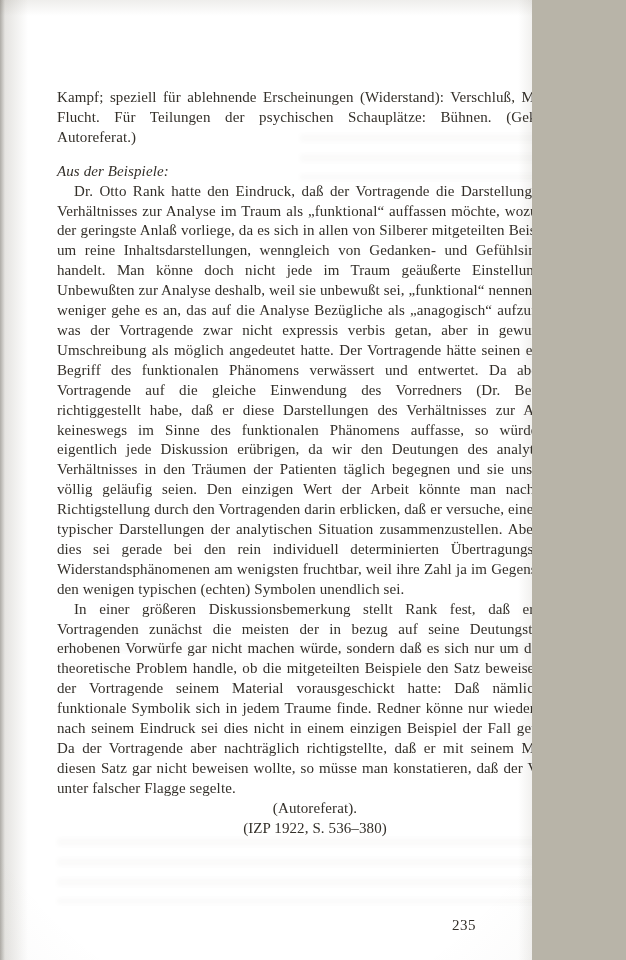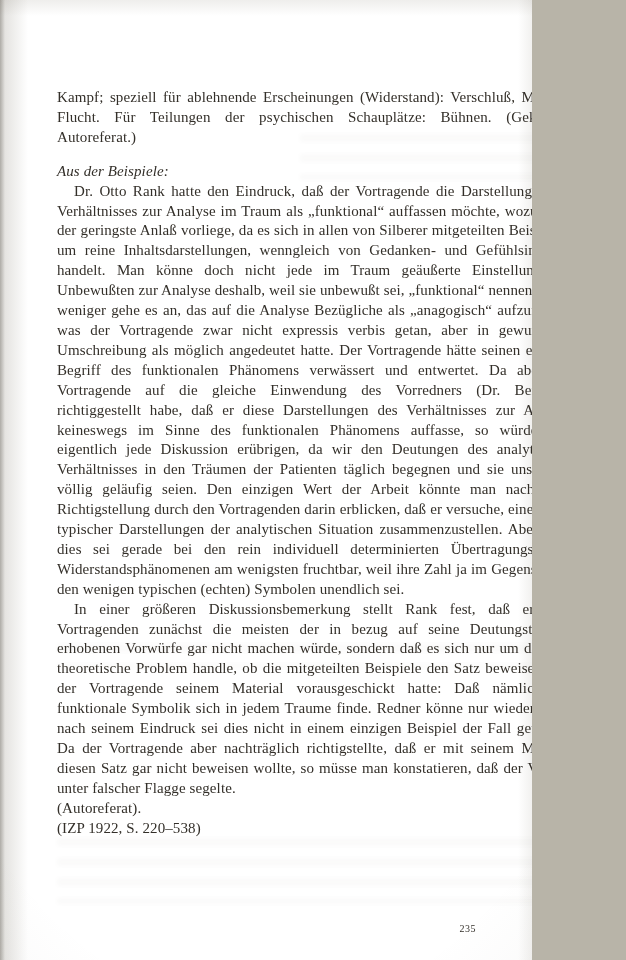--- a/index.html
+++ b/index.html
@@ -39,26 +39,26 @@
     letter-spacing: 0.1px;
     hyphens: auto;
     -webkit-hyphens: auto;
   }
   .text-block p { margin: 0; }
   .section-heading {
     font-style: italic;
     margin-top: 14px !important;
   }
   .indent { text-indent: 17px; }
-  .closing { text-align: left; }
+  .closing { text-align: center; }
   .page-number {
     position: absolute;
     right: 56px;
     bottom: 26px;
-    font-size: 10px;
+    font-size: 15px;
     letter-spacing: 0.5px;
     color: #332f29;
   }
   
   .ghost {
     position: absolute;
     pointer-events: none;
     background: repeating-linear-gradient(
       180deg,
       rgba(110,104,90,0.20) 0px, rgba(110,104,90,0.20) 8px,
@@ -84,18 +84,18 @@
     <p>Kampf; speziell für ablehnende Erscheinungen (Widerstand): Verschluß, Mauern; Flucht. Für Teilungen der psychischen Schauplätze: Bühnen. (Gekürztes Autoreferat.)</p>
 
     <p class="section-heading">Aus der Beispiele:</p>
 
     <p class="indent">Dr. Otto Rank hatte den Eindruck, daß der Vortragende die Darstellungen des Verhältnisses zur Analyse im Traum als „funktional“ auffassen möchte, wozu nicht der geringste Anlaß vorliege, da es sich in allen von Silberer mitgeteilten Beispielen um reine Inhaltsdarstellungen, wenngleich von Gedanken- und Gefühlsinhalten handelt. Man könne doch nicht jede im Traum geäußerte Einstellung des Unbewußten zur Analyse deshalb, weil sie unbewußt sei, „funktional“ nennen. Noch weniger gehe es an, das auf die Analyse Bezügliche als „anagogisch“ aufzufassen, was der Vortragende zwar nicht expressis verbis getan, aber in gewundener Umschreibung als möglich angedeutet hatte. Der Vortragende hätte seinen eigenen Begriff des funktionalen Phänomens verwässert und entwertet. Da aber der Vortragende auf die gleiche Einwendung des Vorredners (Dr. Bernfeld) richtiggestellt habe, daß er diese Darstellungen des Verhältnisses zur Analyse keineswegs im Sinne des funktionalen Phänomens auffasse, so würde sich eigentlich jede Diskussion erübrigen, da wir den Deutungen des analytischen Verhältnisses in den Träumen der Patienten täglich begegnen und sie uns daher völlig geläufig seien. Den einzigen Wert der Arbeit könnte man nach ihrer Richtigstellung durch den Vortragenden darin erblicken, daß er versuche, eine Reihe typischer Darstellungen der analytischen Situation zusammenzustellen. Aber auch dies sei gerade bei den rein individuell determinierten Übertragungs- und Widerstandsphänomenen am wenigsten fruchtbar, weil ihre Zahl ja im Gegensatz zu den wenigen typischen (echten) Symbolen unendlich sei.</p>
 
     <p class="indent">In einer größeren Diskussionsbemerkung stellt Rank fest, daß er dem Vortragenden zunächst die meisten der in bezug auf seine Deutungstechnik erhobenen Vorwürfe gar nicht machen würde, sondern daß es sich nur um das rein theoretische Problem handle, ob die mitgeteilten Beispiele den Satz beweisen, den der Vortragende seinem Material vorausgeschickt hatte: Daß nämlich die funktionale Symbolik sich in jedem Traume finde. Redner könne nur wiederholen: nach seinem Eindruck sei dies nicht in einem einzigen Beispiel der Fall gewesen. Da der Vortragende aber nachträglich richtigstellte, daß er mit seinem Material diesen Satz gar nicht beweisen wollte, so müsse man konstatieren, daß der Vortrag unter falscher Flagge segelte.</p>
 
     <p class="closing">(Autoreferat).</p>
 
-    <p class="closing">(IZP 1922, S. 220–538)</p>
+    <p class="closing">(IZP 1922, S. 536–380)</p>
   </div>
 
   <div class="page-number">235</div>
 
 </div>
 
 </body></html>

